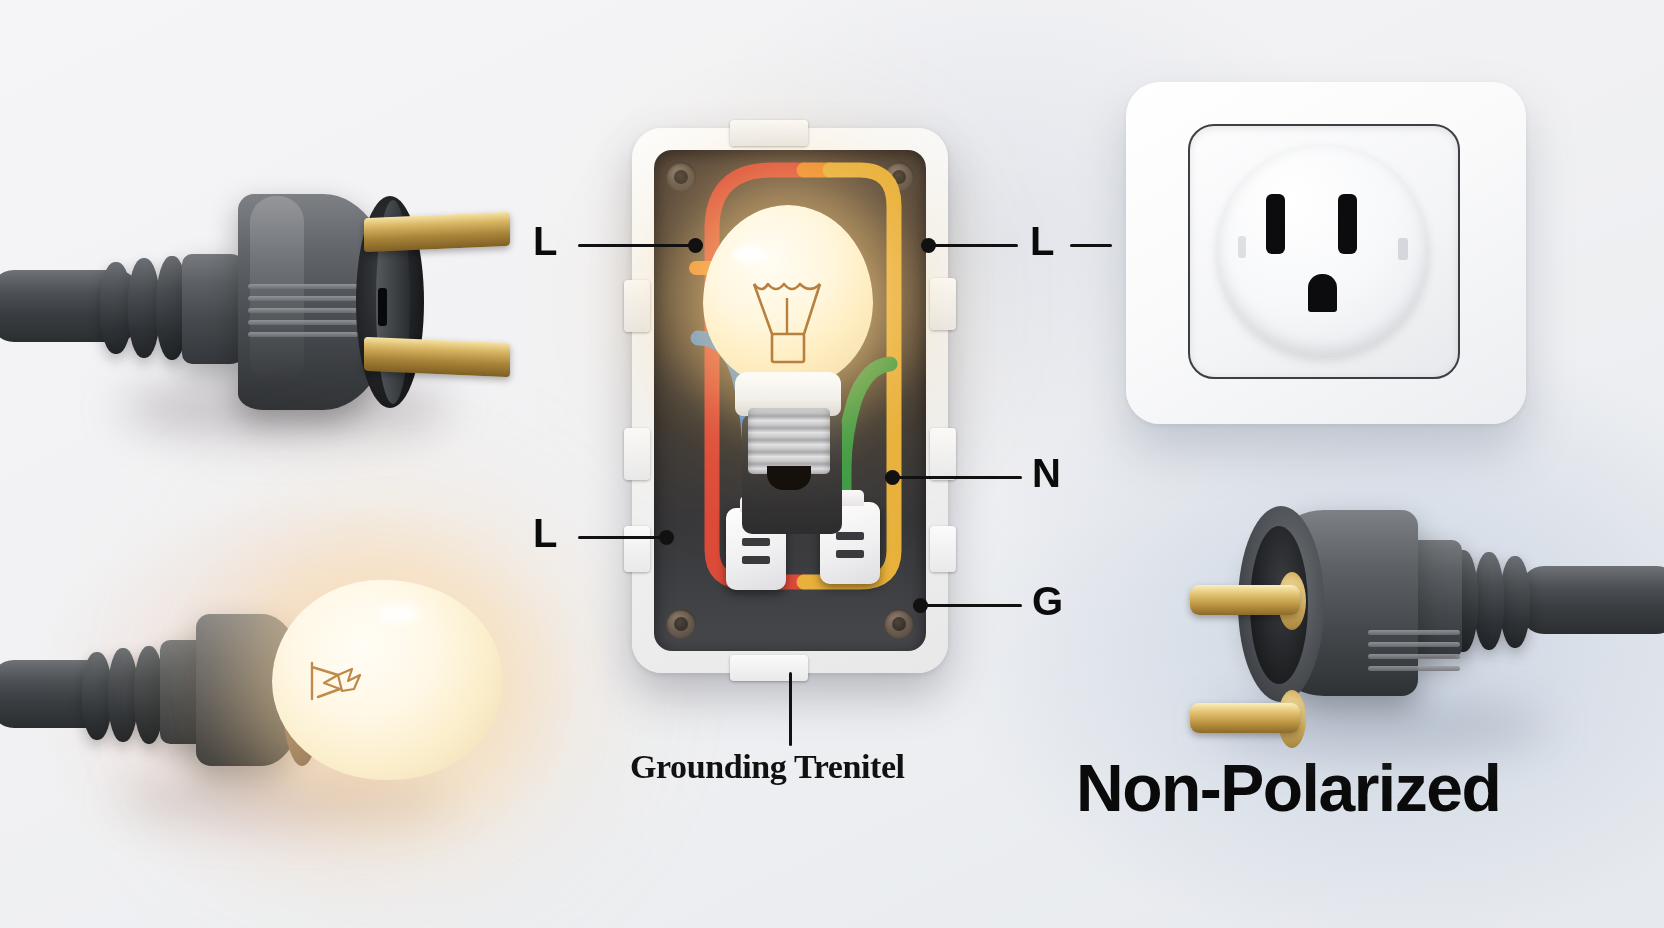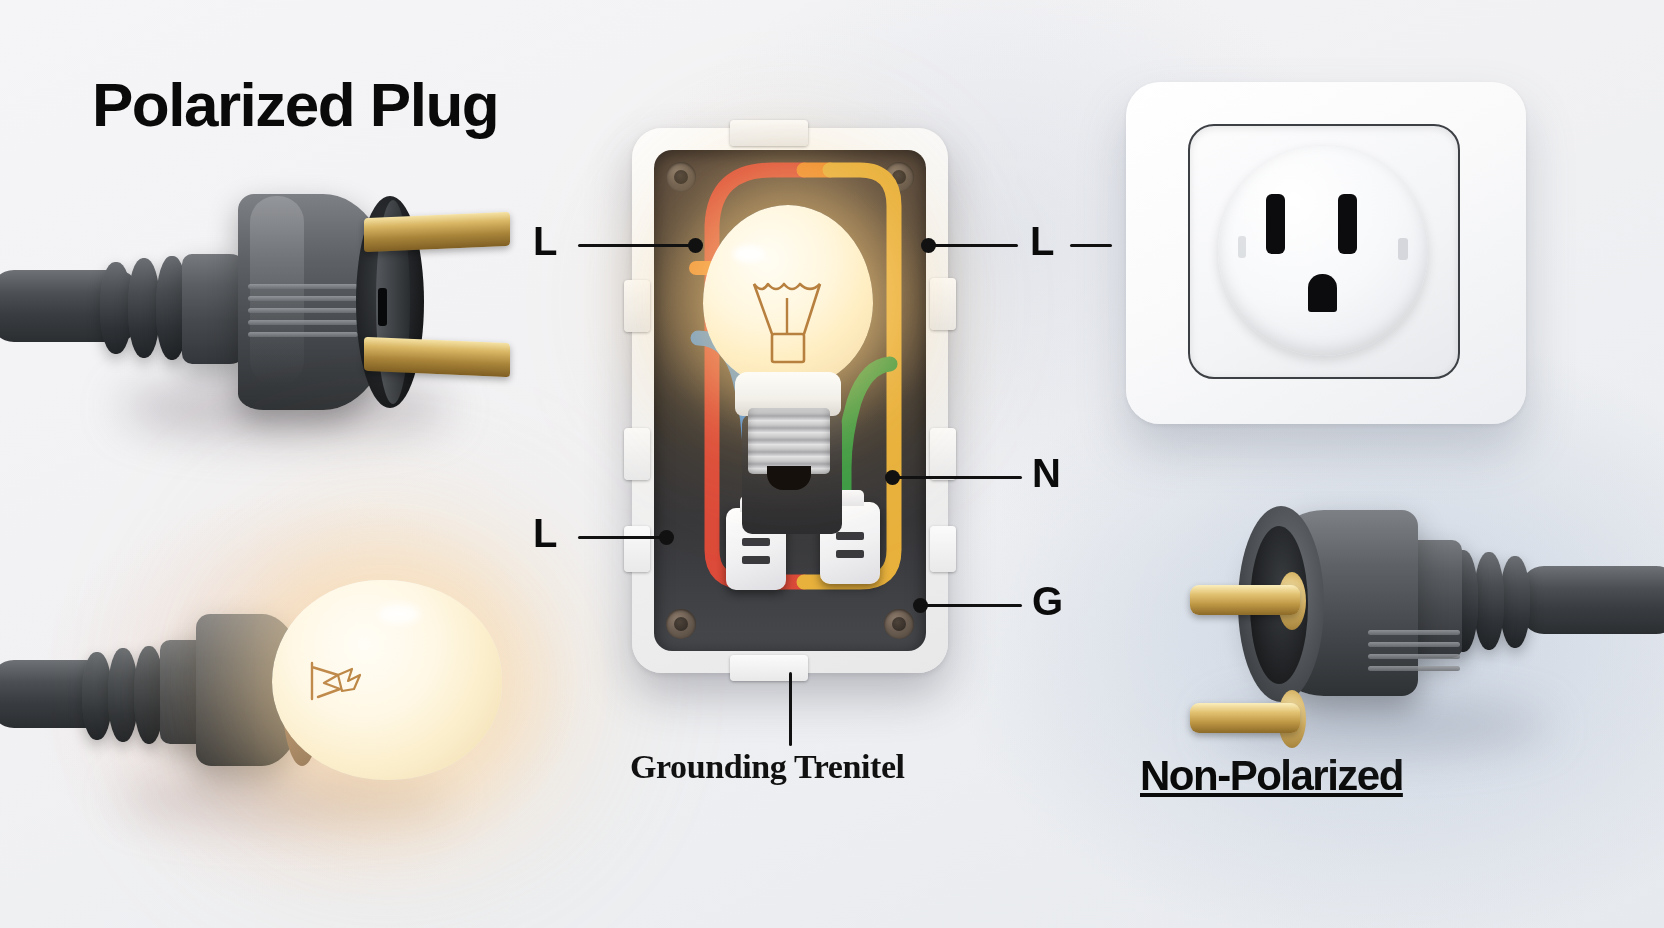--- a/index.html
+++ b/index.html
@@ -18,21 +18,21 @@
       linear-gradient(155deg,#f5f5f7 0%,#f1f1f3 45%,#eceef1 70%,#e6e9ee 100%);
     overflow:hidden;
   }
 
   
   .title{
     position:absolute;color:#0a0a0a;font-weight:bold;
     letter-spacing:-1.5px;line-height:1;white-space:nowrap;
   }
   #title-polarized{left:92px;top:74px;font-size:62px;}
-  #title-nonpolarized{left:1140px;top:755px;font-size:42px;text-decoration:underline;}
+  #title-nonpolarized{left:1076px;top:755px;font-size:66px;}
   #label-grounding{
     position:absolute;left:630px;top:748px;font-size:34px;font-weight:bold;
     color:#111;letter-spacing:-0.4px;white-space:nowrap;font-family:Liberation Serif, serif;
   }
 
   
   .callout{position:absolute;font-size:40px;font-weight:bold;color:#0b0b0b;line-height:1;}
   .lead{position:absolute;background:#111;height:3px;border-radius:2px;}
   .lead.v{width:3px;height:auto;}
   .dot{position:absolute;width:15px;height:15px;border-radius:50%;background:#111;}
@@ -160,21 +160,20 @@
     box-shadow:0 0 80px 40px rgba(255,220,160,0.42), 0 0 160px 80px rgba(255,205,140,0.20);
   }
 
   .shadow-soft{position:absolute;border-radius:50%;filter:blur(22px);}
 </style>
 </head>
 <body>
 
 <div class="stage">
 
-  <div class="title" id="title-polarized">Polarized Plug</div>
   <div class="title" id="title-nonpolarized">Non-Polarized</div>
 
   <div>
     <div class="shadow-soft" style="left:120px;top:378px;width:330px;height:60px;background:rgba(120,110,118,0.35);"></div>
     <div class="cord" style="left:-10px;top:270px;width:150px;height:72px;"></div>
     <div class="grip-ring" style="left:100px;top:262px;width:32px;height:92px;"></div>
     <div class="grip-ring" style="left:128px;top:258px;width:32px;height:100px;"></div>
     <div class="grip-ring" style="left:156px;top:256px;width:32px;height:104px;"></div>
     <div class="plug-body" style="left:182px;top:254px;width:66px;height:110px;border-radius:10px 18px 18px 10px;"></div>
     <div class="plug-barrel" style="left:238px;top:194px;width:158px;height:216px;border-radius:16px 46% 46% 16%/16px 50% 50% 16px;"></div>

